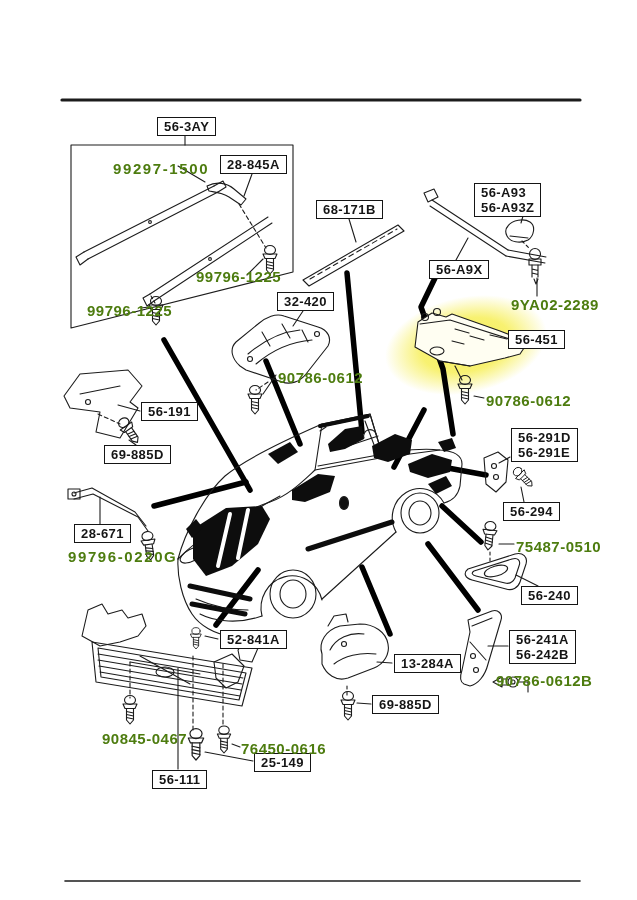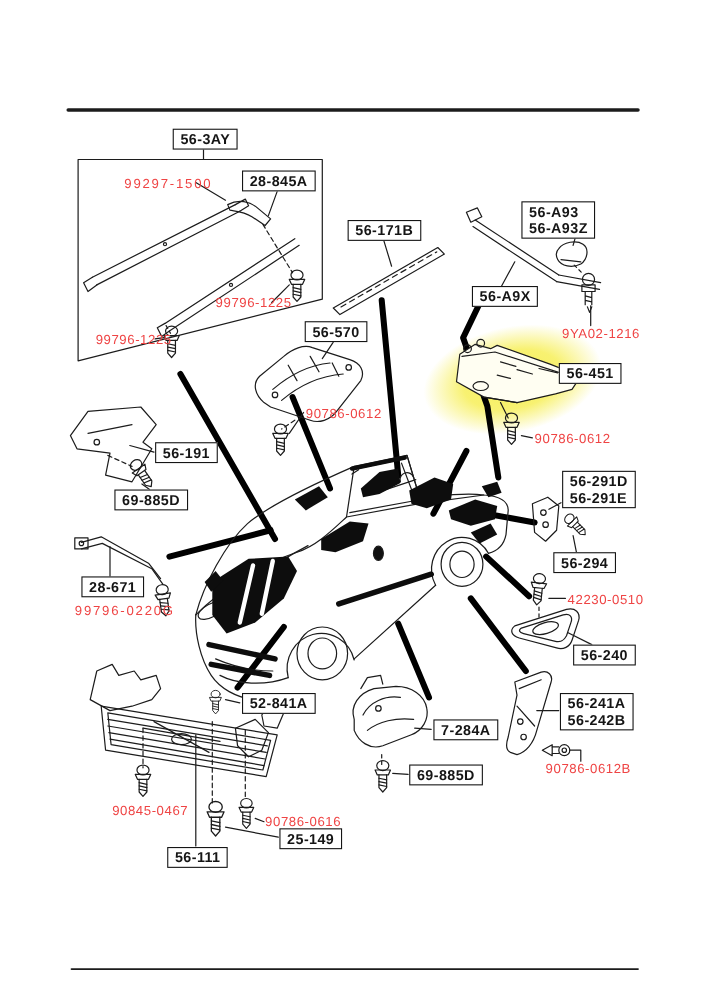--- a/index.html
+++ b/index.html
@@ -3,21 +3,21 @@
 <meta charset="utf-8">
 <style>
   html,body{margin:0;padding:0;background:#fff;}
   .stage{position:relative;width:637px;height:900px;background:#ffffff;overflow:hidden;
          font-family:"Liberation Sans", sans-serif;margin-top:14px;}
   .stage svg{position:absolute;left:0;top:0;}
   .pbox{position:absolute;border:1.6px solid #151515;background:#fff;color:#151515;
         font-size:13px;font-weight:700;letter-spacing:.4px;line-height:15px;
         padding:1px 6px;white-space:nowrap;z-index:5;}
   .pbox div{pointer-events:none;}
-  .ptxt{position:absolute;color:#ef4444;font-size:12px;font-weight:400;
+  .ptxt{position:absolute;color:#4d7c0f;font-size:15px;font-weight:700;
         letter-spacing:.5px;white-space:nowrap;z-index:5;}
   .sp{letter-spacing:1.6px;}
 </style>
 </head>
 <body>
 
 <div class="stage">
 
 <svg width="637" height="900" viewBox="0 0 637 900" fill="none" stroke="#1c1c1c" stroke-width="1.1" stroke-linecap="round" stroke-linejoin="round">
   <defs>
@@ -271,52 +271,52 @@
     </g>
     <g stroke="#fff" stroke-width="4">
       <line x1="230" y1="500" x2="218" y2="552"></line>
       <line x1="248" y1="496" x2="238" y2="544"></line>
     </g>
   </g>
 </svg>
 
   <div class="pbox" style="left:157px;top:103px">56-3AY</div>
   <div class="pbox" style="left:220px;top:141px">28-845A</div>
-  <div class="pbox" style="left:316px;top:186px">56-171B</div>
+  <div class="pbox" style="left:316px;top:186px">68-171B</div>
   <div class="pbox" style="left:474px;top:169px">
     <div>56-A93</div>
     <div>56-A93Z</div>
   </div>
   <div class="pbox" style="left:429px;top:246px">56-A9X</div>
-  <div class="pbox" style="left:277px;top:278px">56-570</div>
+  <div class="pbox" style="left:277px;top:278px">32-420</div>
   <div class="pbox" style="left:508px;top:316px">56-451</div>
   <div class="pbox" style="left:141px;top:388px">56-191</div>
   <div class="pbox" style="left:104px;top:431px">69-885D</div>
   <div class="pbox" style="left:74px;top:510px">28-671</div>
   <div class="pbox" style="left:511px;top:414px">
     <div>56-291D</div>
     <div>56-291E</div>
   </div>
   <div class="pbox" style="left:503px;top:488px">56-294</div>
   <div class="pbox" style="left:521px;top:572px">56-240</div>
   <div class="pbox" style="left:220px;top:616px">52-841A</div>
-  <div class="pbox" style="left:394px;top:640px">7-284A</div>
+  <div class="pbox" style="left:394px;top:640px">13-284A</div>
   <div class="pbox" style="left:372px;top:681px">69-885D</div>
   <div class="pbox" style="left:509px;top:616px">
     <div>56-241A</div>
     <div>56-242B</div>
   </div>
   <div class="pbox" style="left:254px;top:739px">25-149</div>
   <div class="pbox" style="left:152px;top:756px">56-111</div>
 
   <div class="ptxt sp" style="left:113px;top:146px">99297-1500</div>
   <div class="ptxt" style="left:196px;top:254px">99796-1225</div>
   <div class="ptxt" style="left:87px;top:288px">99796-1225</div>
-  <div class="ptxt" style="left:511px;top:282px">9YA02-1216</div>
+  <div class="ptxt" style="left:511px;top:282px">9YA02-2289</div>
   <div class="ptxt" style="left:278px;top:355px">90786-0612</div>
   <div class="ptxt" style="left:486px;top:378px">90786-0612</div>
   <div class="ptxt sp" style="left:68px;top:534px">99796-0220G</div>
-  <div class="ptxt" style="left:516px;top:524px">42230-0510</div>
-  <div class="ptxt" style="left:496px;top:678px">90786-0612B</div>
+  <div class="ptxt" style="left:516px;top:524px">75487-0510</div>
+  <div class="ptxt" style="left:496px;top:658px">90786-0612B</div>
   <div class="ptxt" style="left:102px;top:716px">90845-0467</div>
-  <div class="ptxt" style="left:241px;top:726px">90786-0616</div>
+  <div class="ptxt" style="left:241px;top:726px">76450-0616</div>
 
 </div>
 
 </body></html>

